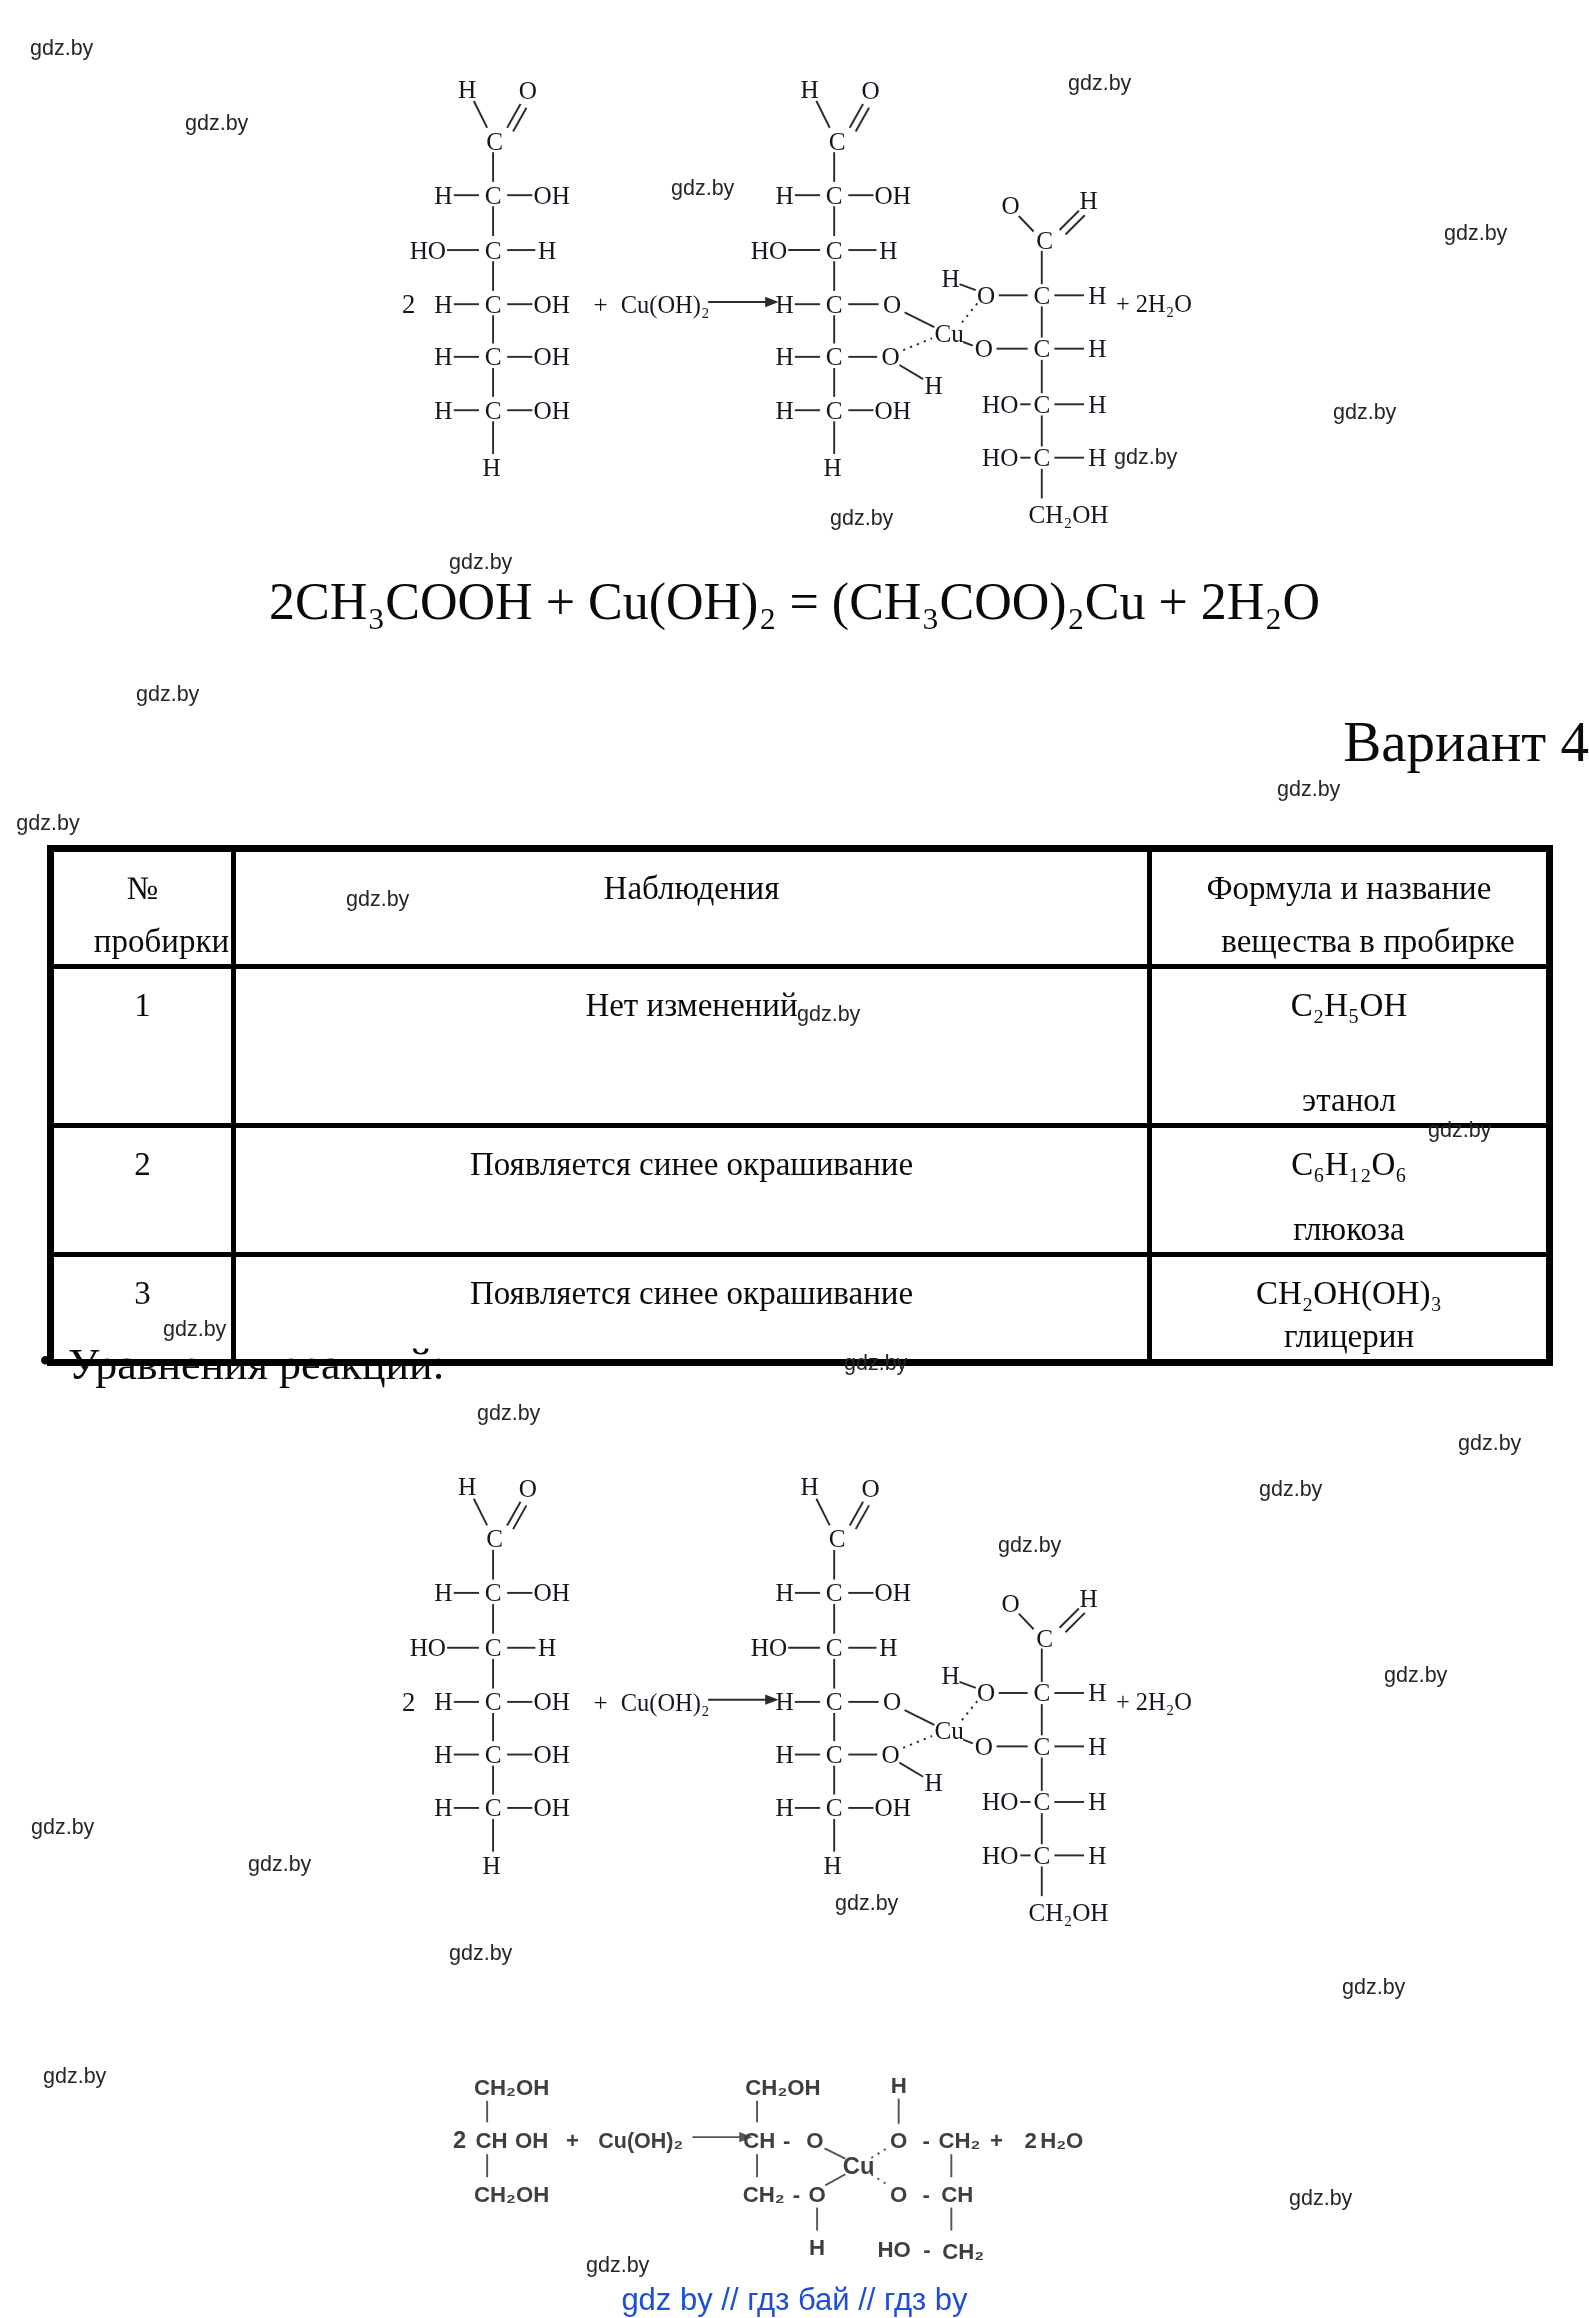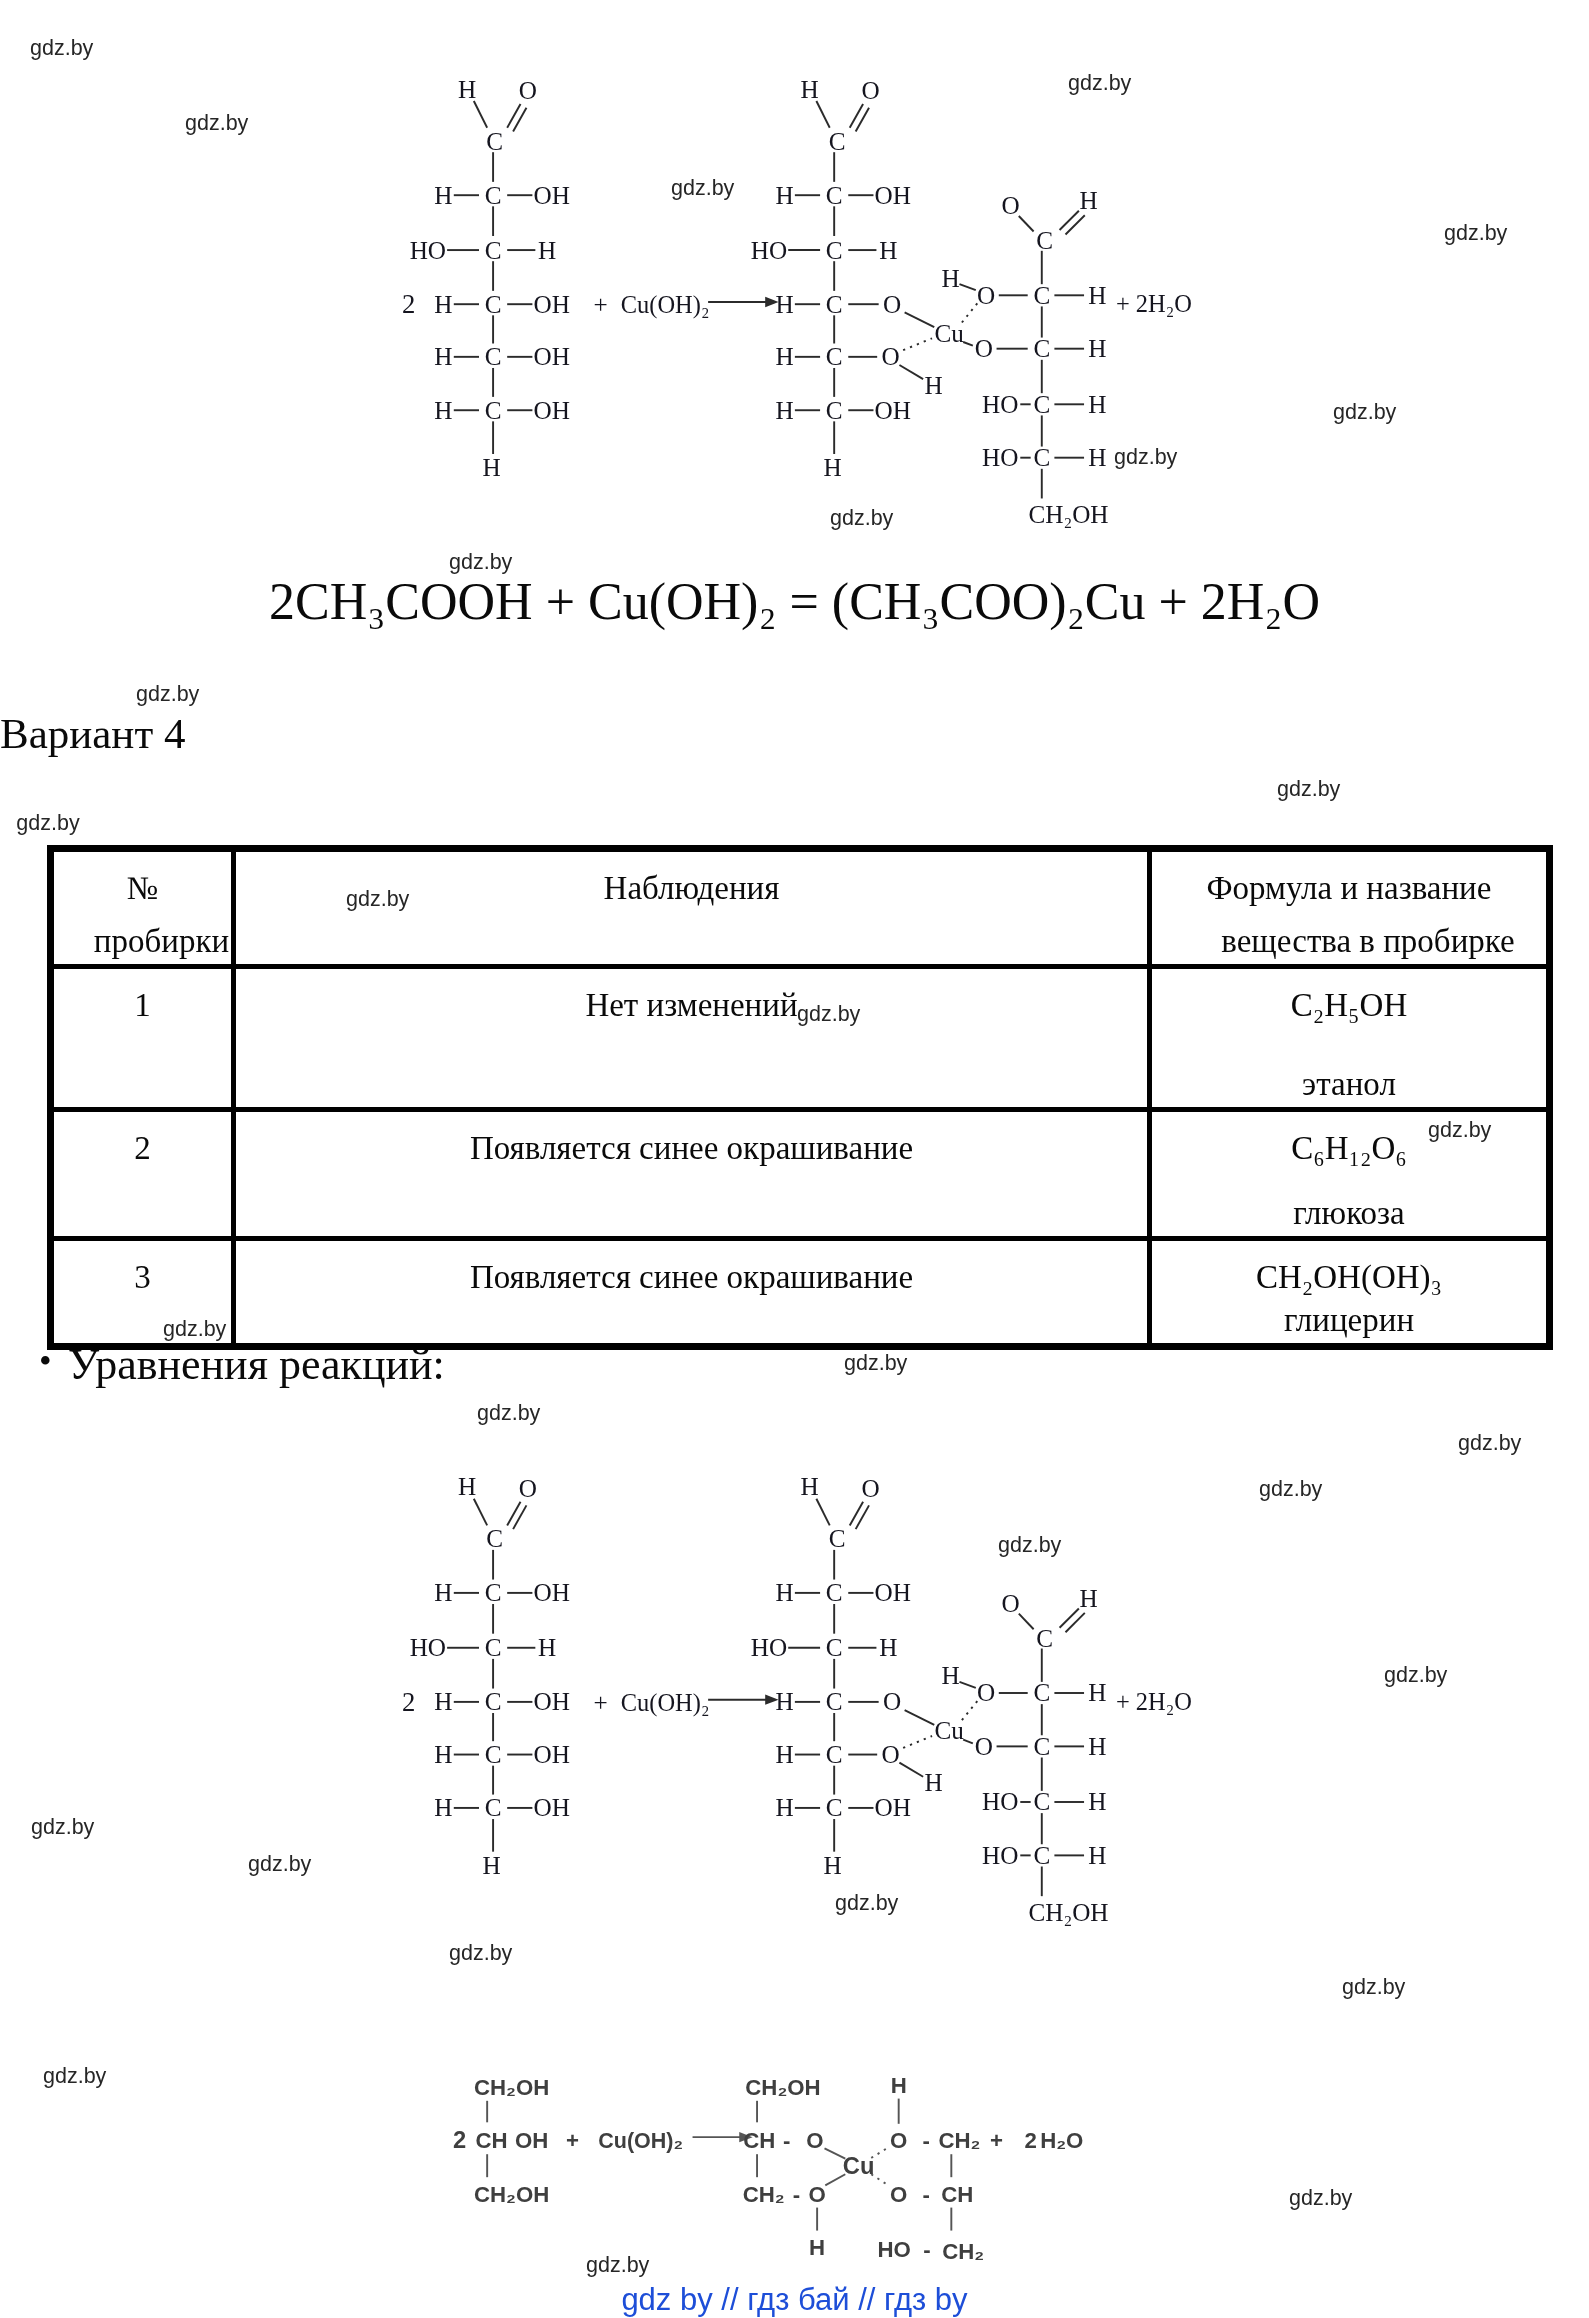--- a/index.html
+++ b/index.html
@@ -14,36 +14,36 @@
   }
   #diagram-canvas{position:absolute;left:0;top:0;pointer-events:none;}
   .wm{
     position:absolute;font-size:21.5px;color:#262626;white-space:nowrap;z-index:6;
   }
   .equation{
     position:absolute;top:572px;left:0;width:100%;text-align:center;
     font-size:52px;color:#0a0a0a;white-space:nowrap;
   }
   .variant{
-    position:absolute;top:709px;left:0;width:100%;text-align:left;
-    font-size:43px;color:#0a0a0a;
+    position:absolute;top:709px;left:0;width:100%;text-align:right;
+    font-size:57px;color:#0a0a0a;
   }
   table.obs{
     position:absolute;left:47px;top:845px;width:1499px;
     border-collapse:collapse;table-layout:fixed;z-index:3;background:transparent;
   }
   table.obs td{
     border:5.2px solid #000;vertical-align:top;text-align:center;
     font-size:33px;line-height:1.3;padding-top:15px;color:#0a0a0a;
   }
   table.obs{border:7.4px solid #000;}
   .hdr-line{display:block;}
   .hdr-gap{margin-top:10.4px;margin-left:38px;}
   .cell-sub{display:block;}
-  .sub-r1{margin-top:36px;font-family:Liberation Serif, serif;}
+  .sub-r1{margin-top:52px;font-family:Liberation Serif, serif;}
   .sub-r2{margin-top:22px;}
   .sub-r3{margin-top:0;}
   .eqheading{
     position:absolute;left:39px;top:1339px;font-size:44px;color:#0a0a0a;white-space:nowrap;
   }
   .eqheading .bullet{font-size:36px;vertical-align:6px;margin-right:16.3px;}
   .footer{
     position:absolute;top:2282px;left:0;width:100%;text-align:center;
     font-size:31px;white-space:nowrap;
   }

